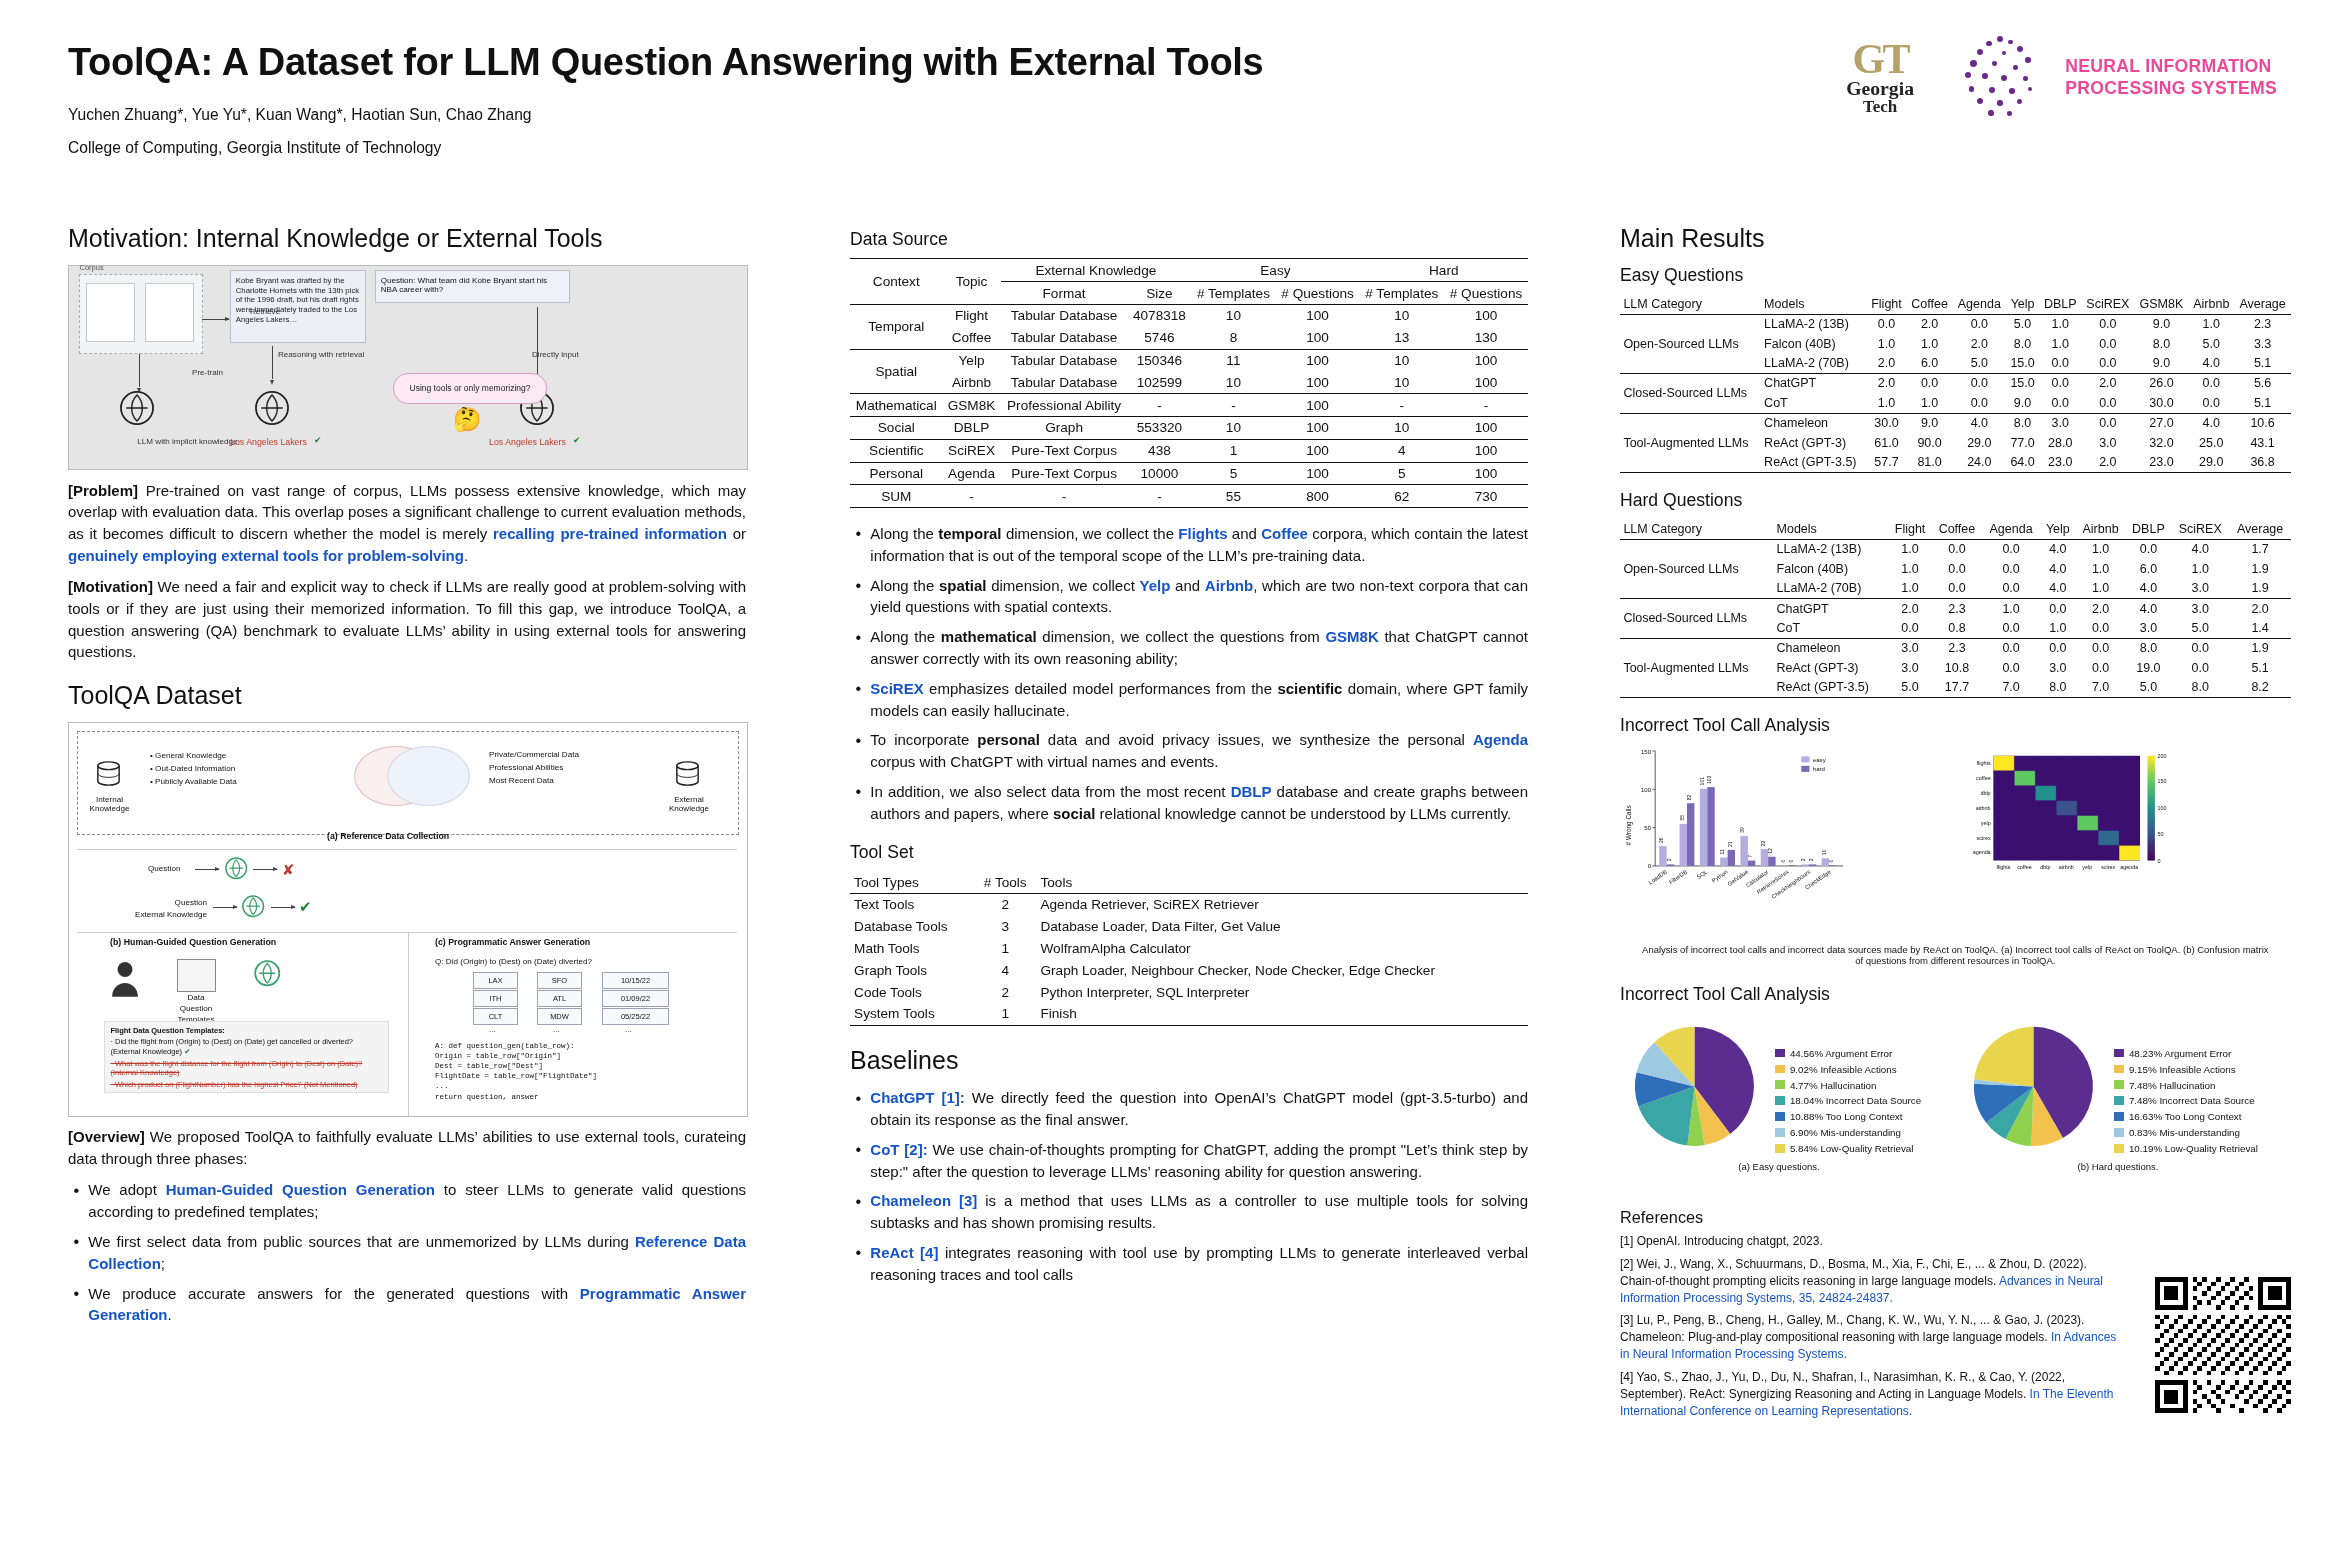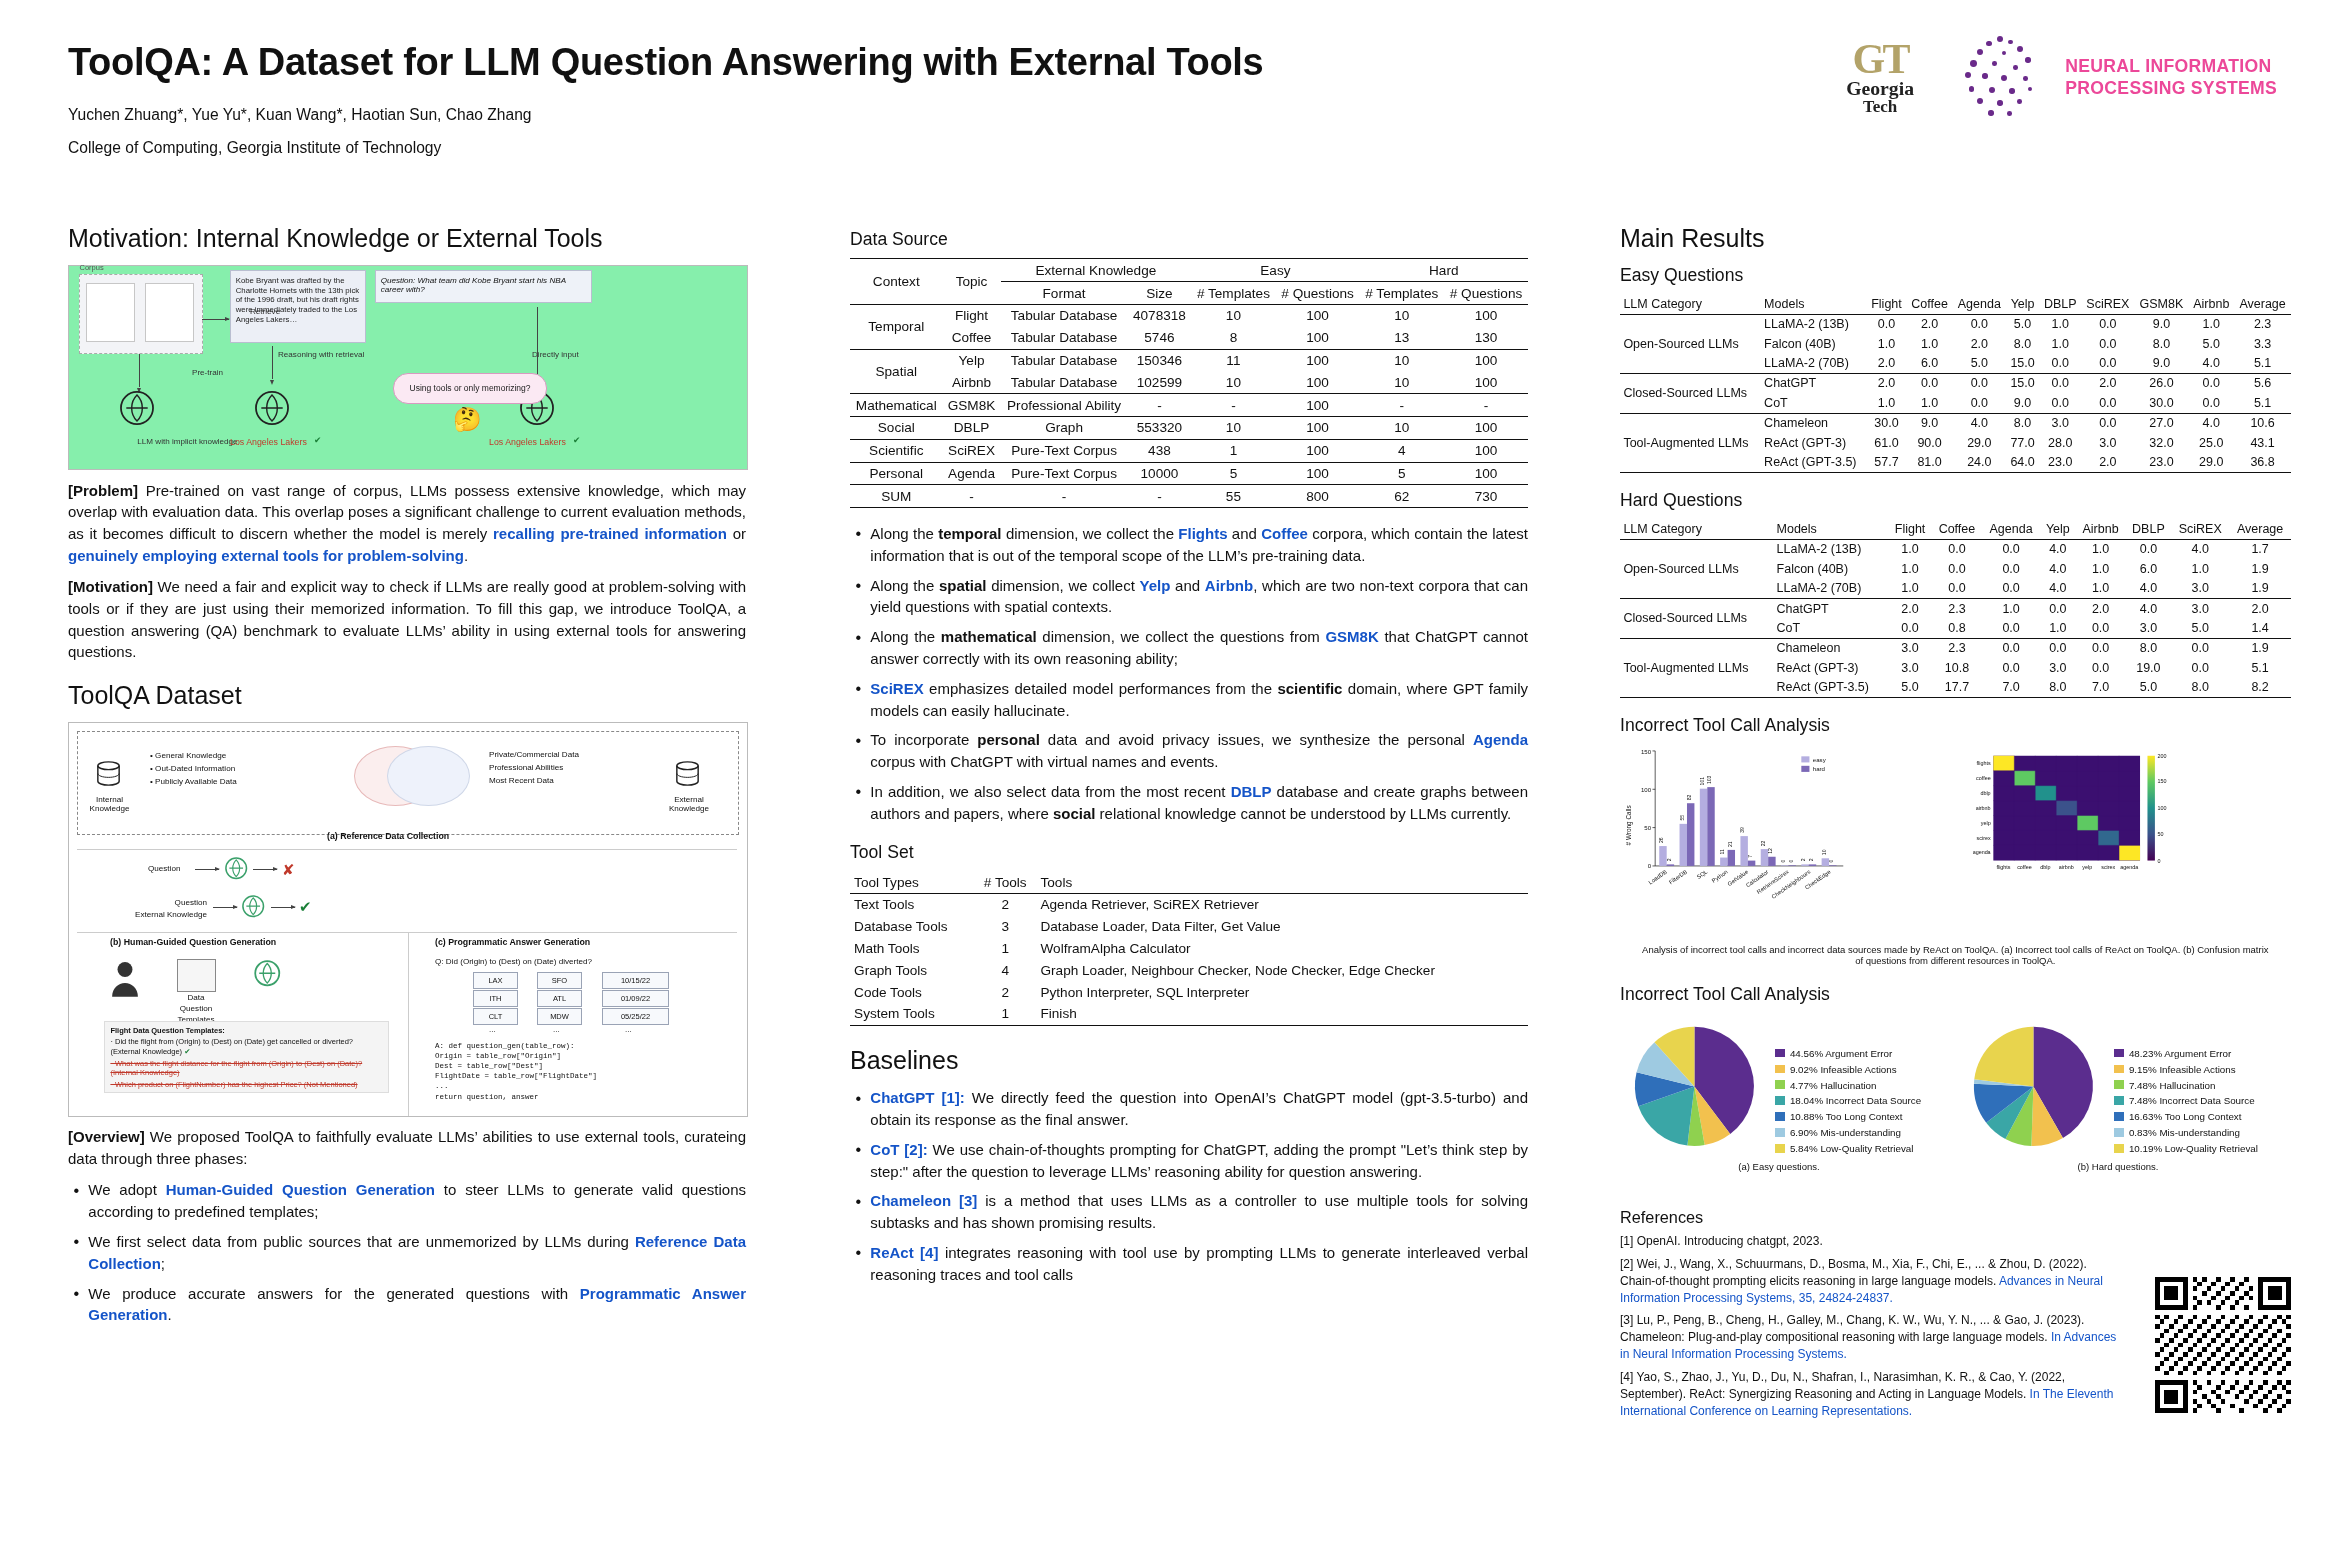--- a/index.html
+++ b/index.html
@@ -30,26 +30,26 @@
   h2.sec{font-size:25px;font-weight:500;margin:0 0 12.2px 0;color:#111;}
   h3.sub{font-size:17.6px;font-weight:400;margin:17.6px 0 8.1px 0;color:#111;}
   p.body{font-size:15px;line-height:1.45;text-align:justify;margin:9.5px 0;}
   .b{font-weight:700;}
   .blue{color:#1454c8;font-weight:700;}
   ul.bul{margin:6.8px 0 0 0;padding:0;list-style:none;}
   ul.bul li{position:relative;padding-left:20.3px;font-size:15px;line-height:1.45;margin-bottom:8.1px;text-align:justify;}
   ul.bul li:before{content:"•";position:absolute;left:5.4px;top:-0.7px;font-size:16.3px;}
 
   
-  .fig1{position:relative;width:678px;height:203px;border:0.7px solid #bbb;background:#86efac;margin-top:2.7px;}
+  .fig1{position:relative;width:678px;height:203px;border:0.7px solid #bbb;background:#e5e5e5;margin-top:2.7px;}
   .corpus{position:absolute;left:9.5px;top:8.1px;width:122px;height:78px;border:0.7px dashed #aaa;background:#f3f4f7;}
   .corpus .lab{position:absolute;top:-12.2px;left:0;font-size:7.5px;color:#555;}
   .corpus .pg{position:absolute;background:#fff;border:0.7px solid #c7c7c7;width:47px;height:57px;}
   .kobe{position:absolute;left:161px;top:4.1px;width:136px;height:73px;background:#eceff6;border:0.7px solid #b9bed0;font-size:7.8px;padding:4.7px;line-height:1.25;box-sizing:border-box;color:#222;}
-  .qbox{position:absolute;left:306px;top:4.1px;width:217px;height:33px;background:#eef2f8;border:0.7px solid #b9bed0;font-size:8.1px;padding:4.7px;box-sizing:border-box;font-style:italic;}
+  .qbox{position:absolute;left:306px;top:4.1px;width:195px;height:33px;background:#eef2f8;border:0.7px solid #b9bed0;font-size:8.1px;padding:4.7px;box-sizing:border-box;}
   .bubble{position:absolute;left:324px;top:107px;width:152px;height:28.5px;border:0.7px solid #d79ac0;background:#fbe9f3;border-radius:15px;font-size:8.5px;display:flex;align-items:center;justify-content:center;color:#222;}
   .llm-icon{position:absolute;width:38px;height:38px;}
   .llm-icon svg{width:38px;height:38px;}
   .cap-s{position:absolute;font-size:8.1px;color:#333;padding-left:48px;}
   .think{position:absolute;left:384px;top:140px;font-size:23px;}
   .ans{position:absolute;font-size:8.8px;color:#c0392b;}
   .ansg{position:absolute;font-size:8.8px;color:#1a7f37;}
   .arrow{position:absolute;background:#444;height:1px;}
   .arrow:after{content:"";position:absolute;right:-0.7px;top:-2.4px;border-left:5.4px solid #444;border-top:2.7px solid transparent;border-bottom:2.7px solid transparent;}
   .varrow{position:absolute;background:#444;width:1px;}

